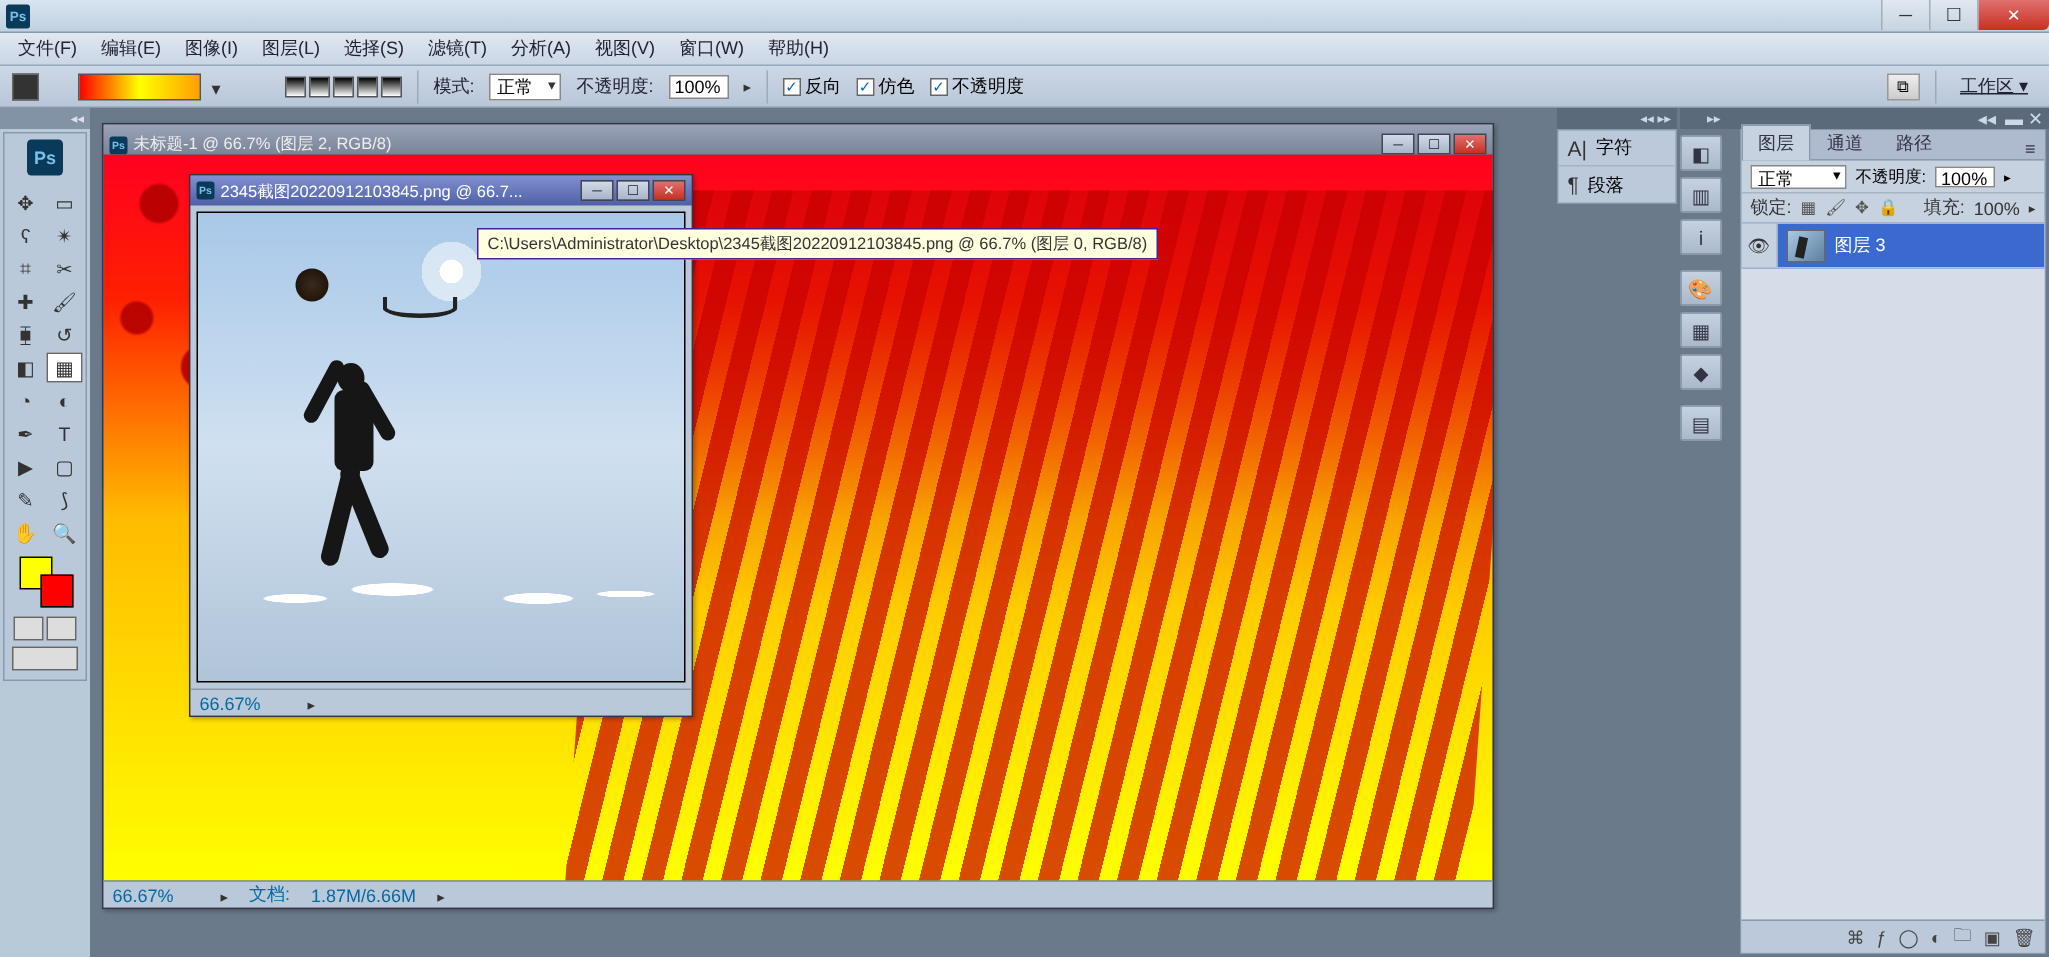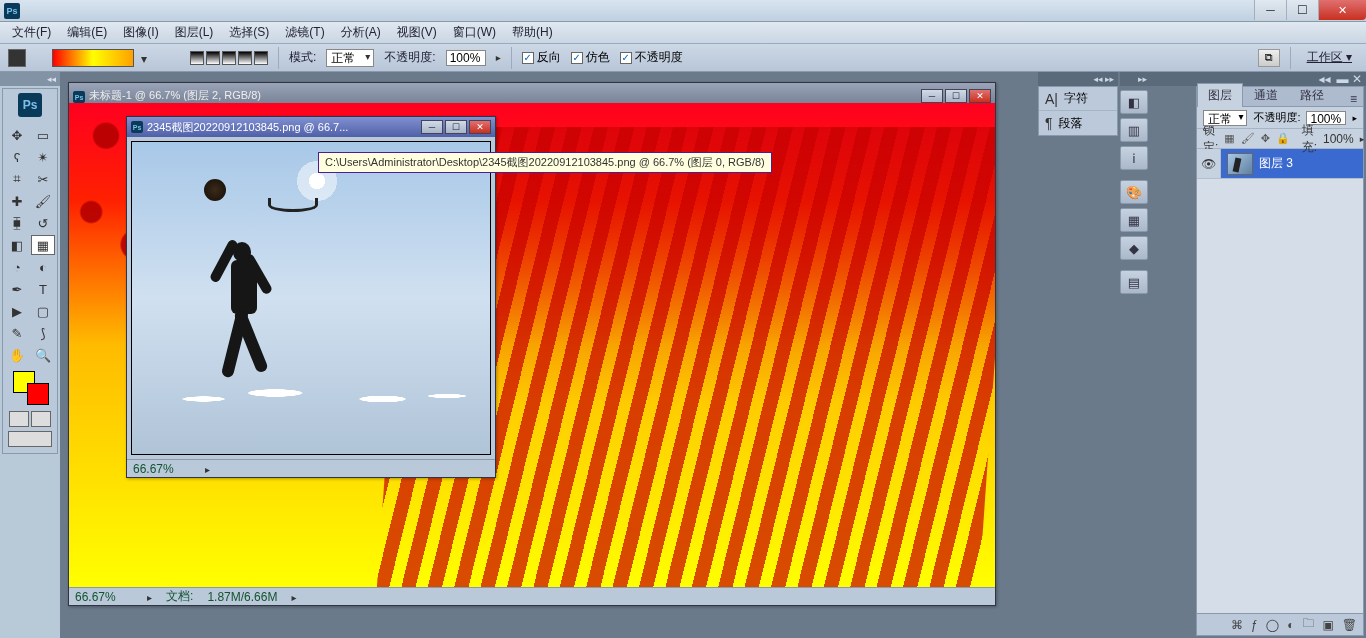--- a/index.html
+++ b/index.html
@@ -85,40 +85,40 @@
 .player .armR{position:absolute;left:42px;top:48px;width:10px;height:44px;background:#161616;border-radius:5px;transform:rotate(-30deg);}
 .player .legL{position:absolute;left:18px;top:104px;width:12px;height:70px;background:#161616;border-radius:6px;transform:rotate(14deg);}
 .player .legR{position:absolute;left:34px;top:104px;width:12px;height:66px;background:#161616;border-radius:6px;transform:rotate(-22deg);}
 .ball { position:absolute; left:20%; top:12%; width:22px;height:22px;background:radial-gradient(circle,#3a2a1a,#150d06);border-radius:50%;}
 .clouds { position:absolute; bottom:10%; left:0; right:0; height:60px;
   background:
    radial-gradient(ellipse at 20% 60%, #fff 0 20px, transparent 22px),
    radial-gradient(ellipse at 40% 50%, #fff 0 26px, transparent 28px),
    radial-gradient(ellipse at 70% 60%, #fff 0 22px, transparent 24px),
    radial-gradient(ellipse at 88% 55%, #fff 0 18px, transparent 20px);}
-.doc-status { height:18px; background:#bac9da; border-top:1px solid #8a9aae; display:flex; align-items:center; padding:0 6px; gap:14px; color:#14532d;}
+.doc-status { height:18px; background:#bac9da; border-top:1px solid #8a9aae; display:flex; align-items:center; padding:0 6px; gap:14px; color:#0369a1;}
 .doc-status .zoom { width:58px; }
 .doc-status .arrow:before{content:"▸"; font-size:10px; color:#333;}
 .tooltip-path { position:absolute; background:#ffffe0; border:1px solid #4c1d95; padding:2px 6px; color:#333; white-space:nowrap; font-size:11px; z-index:30;}
 .dockstrip-right2 { position:absolute; top:0; right:0; width:218px; bottom:0; }
 .panel-icons-col { position:absolute; top:24px; right:216px; width:30px; display:flex; flex-direction:column; gap:4px;}
 .picon { width:28px; height:24px; background:linear-gradient(#c6d2e0,#aab8ca); border:1px solid #8a9aae; display:flex;align-items:center;justify-content:center; color:#334; font-size:13px; border-radius:2px;}
 .picon.gap { margin-top:6px;}
 
 
 .charpanel { position:absolute; top:24px; right:248px; width:80px; background:#bcc9da; border:1px solid #8a9aae;}
 .charpanel .row { height:24px; display:flex; align-items:center; padding:0 6px; gap:6px; border-bottom:1px solid #a6b4c6;}
 .charpanel .row:last-child{border-bottom:none;}
 .charpanel .ic { font-size:14px; color:#333;}
 
 
 .dock-header { height:14px; background:#5a6a7a; display:flex; justify-content:flex-end; align-items:center; padding:0 4px; color:#cdd8e6; font-size:9px; gap:6px;}
 
 
-.layers-panel { position:absolute; top:14px; right:2px; width:168px; bottom:2px; background:#c6d2e0; border:1px solid #8a9aae;}
+.layers-panel { position:absolute; top:14px; right:2px; width:204px; bottom:2px; background:#c6d2e0; border:1px solid #8a9aae;}
 .panel-tabs { height:20px; background:#aebace; display:flex; align-items:flex-end; border-bottom:1px solid #8a9aae;}
 .ptab { padding:3px 10px; color:#334; border:1px solid transparent; border-bottom:none; position:relative; top:1px;}
 .ptab.active { background:#c6d2e0; border-color:#8a9aae; }
 .panel-opts { height:22px; display:flex; align-items:center; padding:0 6px; gap:6px; border-bottom:1px solid #a6b4c6;}
 .panel-opts .dd { flex:1; height:16px; border:1px solid #888; background:#fff; padding:0 4px; position:relative; max-width:64px;}
 .panel-opts .dd:after{content:"▾"; position:absolute; right:3px; top:0; font-size:10px;}
 .panel-opts .num { width:40px; height:14px; border:1px solid #888; background:#fff; text-align:left; padding:0 3px; font-size:11px;}
 .panel-locks { height:20px; display:flex; align-items:center; padding:0 6px; gap:6px; border-bottom:1px solid #a6b4c6; font-size:11px; color:#333;}
 .lock-ic { font-size:11px; color:#555;}
 .layer-list { background:#d4dde8; height:calc(100% - 62px - 22px); overflow:auto;}
@@ -250,21 +250,21 @@
       </div>
       <div class="doc-status">
         <span class="zoom">66.67%</span>
         <span class="arrow"></span>
         <span>文档:</span>
         <span>1.87M/6.66M</span>
         <span class="arrow"></span>
       </div>
     </div>
 
-    <div class="doc-window" style="left:58px; top:34px; width:370px; height:362px; z-index:20;">
+    <div class="doc-window" style="left:58px; top:34px; width:336px; height:362px; z-index:20;">
       <div class="doc-titlebar">
         <div class="doc-icon">Ps</div>
         <div class="doc-title">2345截图20220912103845.png @ 66.7...</div>
         <div class="doc-winbtns">
           <div class="doc-winbtn">─</div>
           <div class="doc-winbtn">☐</div>
           <div class="doc-winbtn close">✕</div>
         </div>
       </div>
       <div class="doc-canvas" style="height:322px; background:#bac9da; padding:4px;">

